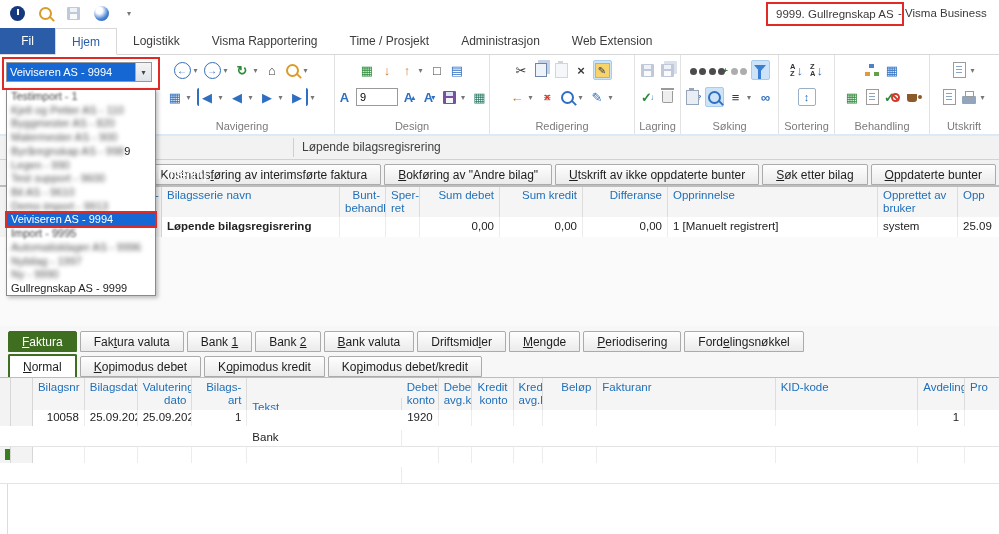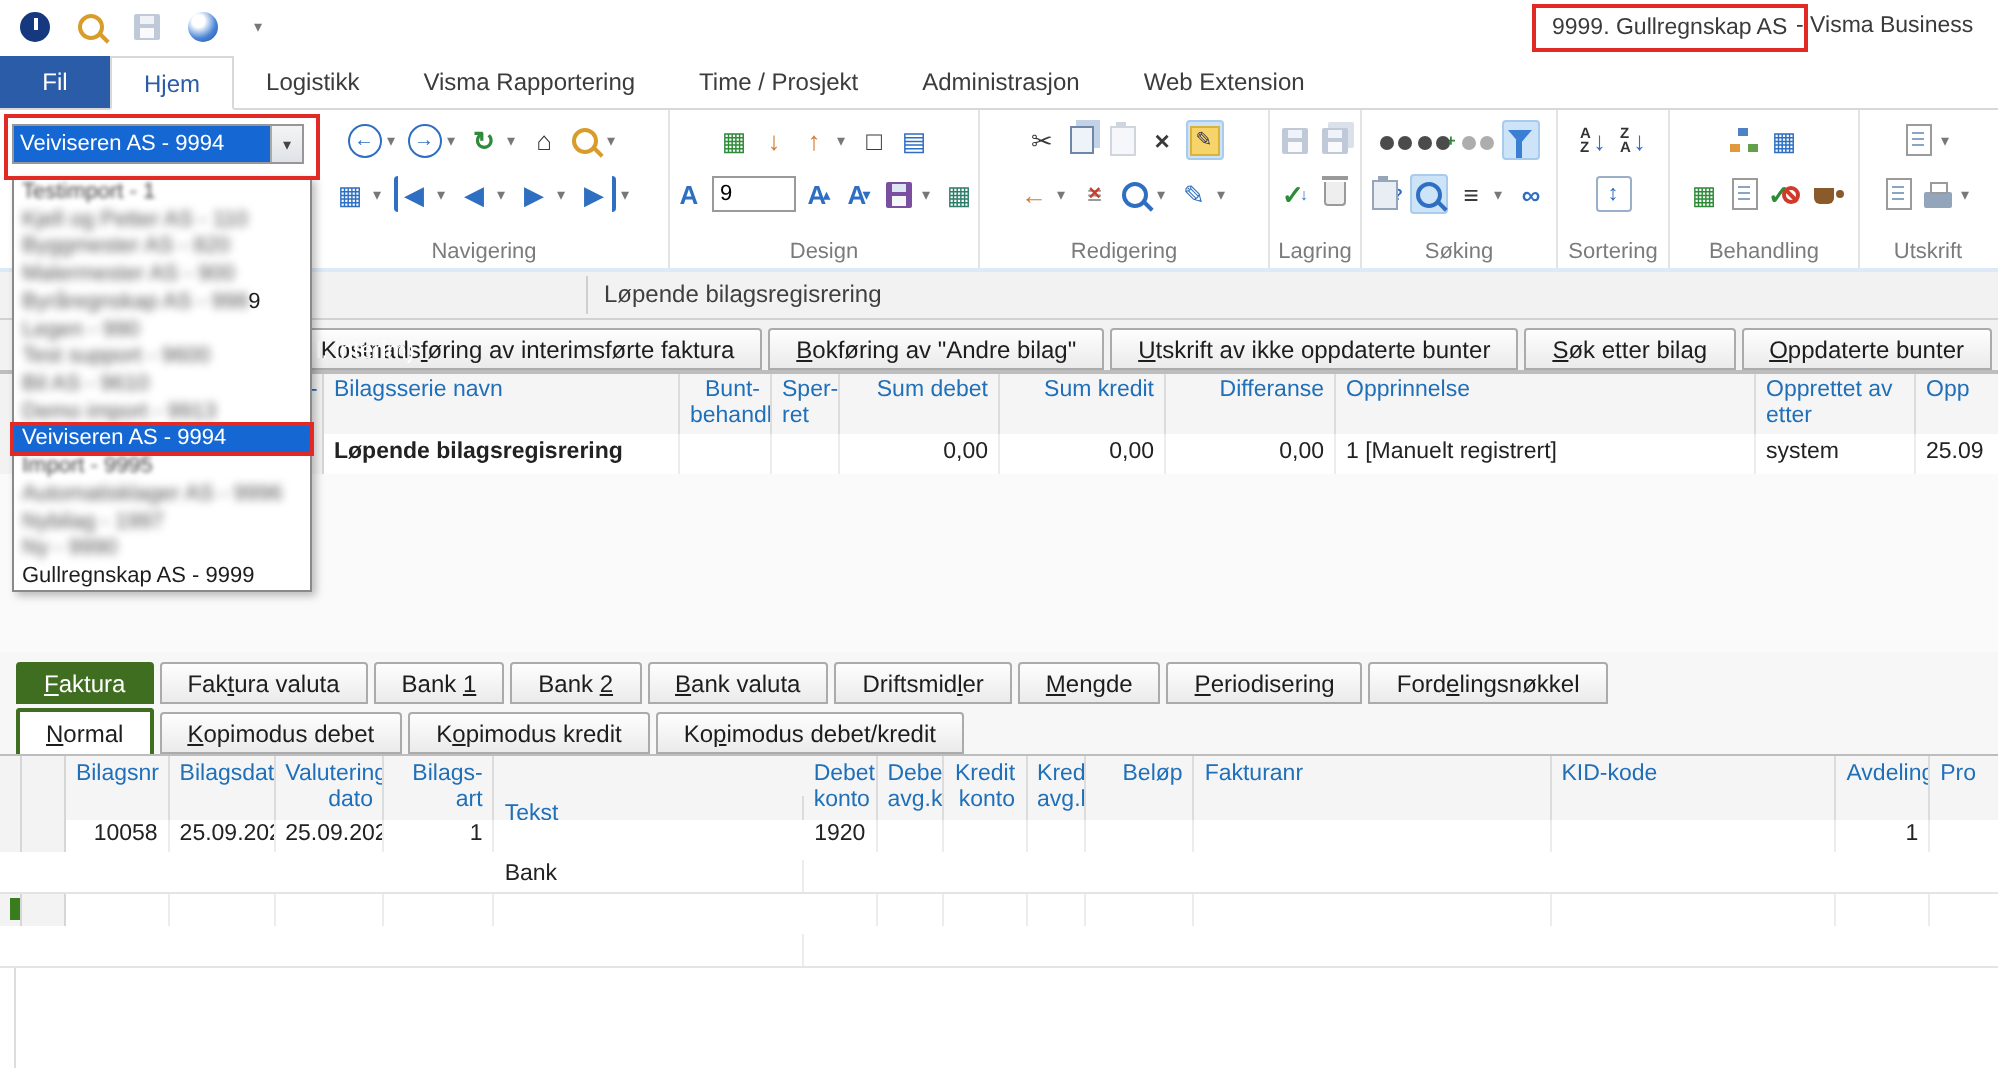--- a/index.html
+++ b/index.html
@@ -456,21 +456,21 @@
       <div class="hcell bc6 ar">
           <div>Differanse</div>
           <div></div>
         </div>
       <div class="hcell bc7 al">
           <div>Opprinnelse</div>
           <div></div>
         </div>
       <div class="hcell bc8 al">
           <div>Opprettet av</div>
-          <div>etter</div>
+          <div>bruker</div>
         </div>
       <div class="hcell bc9 al">
           <div>Opp</div>
           <div></div>
         </div>
     </div>
     <div class="drow">
       <div class="dcell bc0 selcol"></div>
       <div class="dcell bc1 al bold">Løpende bilagsregisrering</div>
       <div class="dcell bc2 ar"></div>

